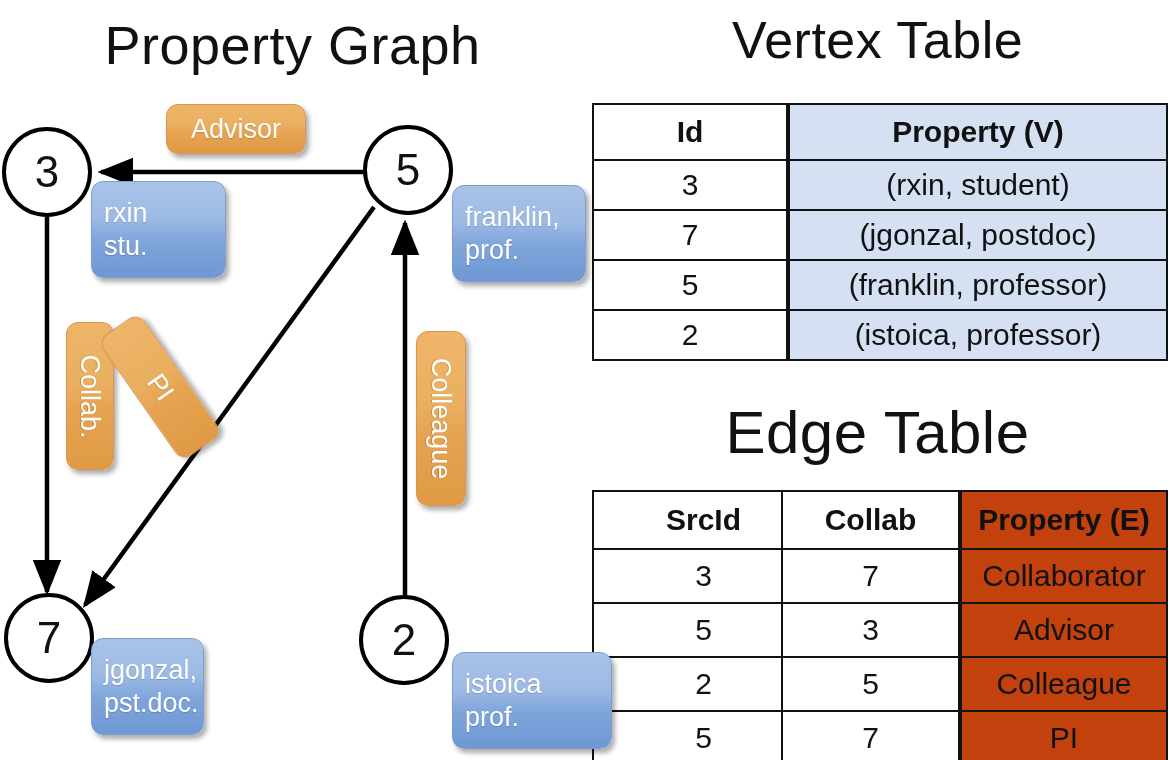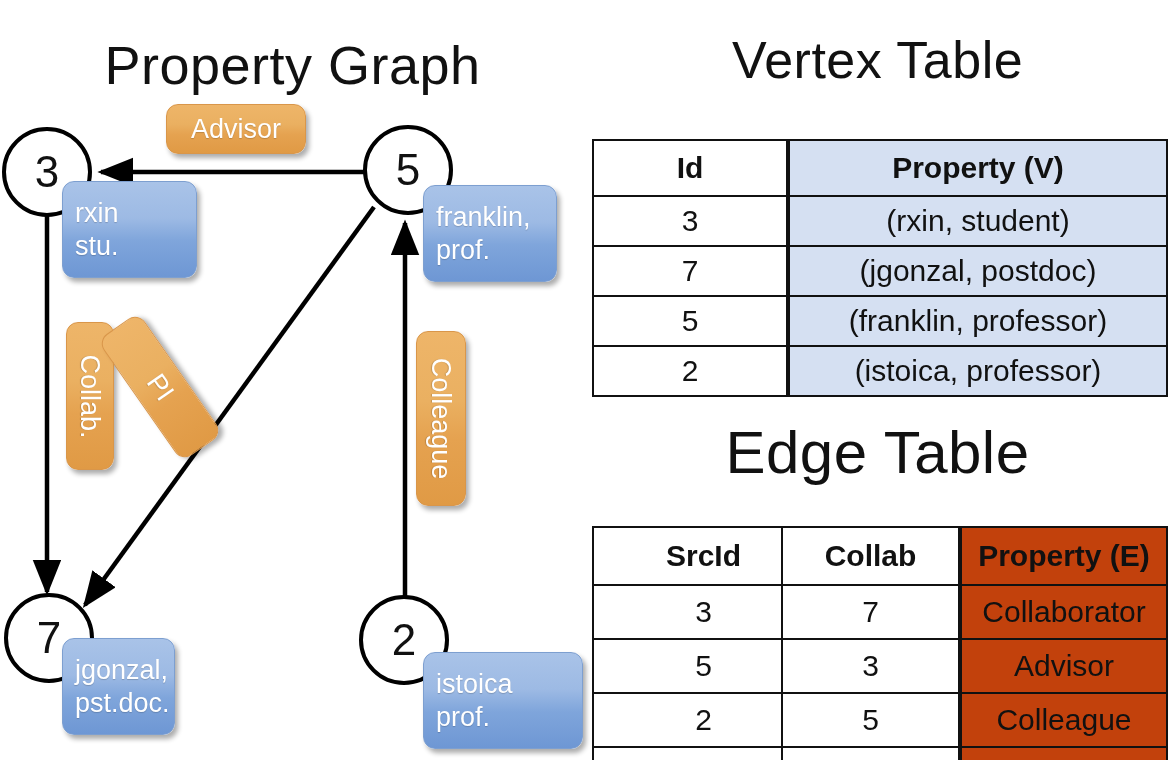--- a/index.html
+++ b/index.html
@@ -6,21 +6,21 @@
   body{
     width:1170px;height:760px;background:#fff;overflow:hidden;
     font-family:"Liberation Sans",sans-serif;color:#000;
   }
   .stage{position:relative;width:1170px;height:760px;}
 
   
   .title{
     position:absolute;font-weight:400;color:#111;
     font-family:"Liberation Sans",sans-serif;
-    white-space:nowrap;letter-spacing:.5px;margin-top:20px;
+    white-space:nowrap;letter-spacing:.5px;
   }
   #title-property-graph{left:0;top:14px;width:585px;text-align:center;font-size:54px;}
   #title-vertex-table{left:585px;top:10px;width:585px;text-align:center;font-size:52px;}
   #title-edge-table{left:585px;top:398px;width:585px;text-align:center;font-size:60px;}
 
   
   .graph{position:absolute;left:0;top:80px;width:585px;height:680px;}
   .graph svg{position:absolute;left:0;top:0;}
 
   .node{
@@ -33,37 +33,38 @@
   .gbox{
     position:absolute;box-sizing:border-box;
     border-radius:12px;color:#fff;
     display:flex;align-items:center;justify-content:center;
     box-shadow:3px 4px 5px rgba(0,0,0,.33);
     z-index:4;
   }
   .gbox.blue{
     background:linear-gradient(180deg,#a9c3e8 0%,#9dbae4 38%,#7fa5db 62%,#6e97d4 100%);
     border:1px solid #7d9fd0;
+    margin-left:29px;
   }
   .gbox.orange{
     background:linear-gradient(180deg,#eeb569 0%,#eab061 40%,#e5a250 62%,#e09a45 100%);
     border:1px solid #d9964a;
   }
   .gbox .txt{
     font-size:27px;line-height:1.22;text-align:left;width:100%;
     padding:0 12px;box-sizing:border-box;
     text-shadow:0 1px 1px rgba(0,0,0,.18);
   }
   .gbox.ctr .txt{text-align:center;}
   .vert .txt{
     transform:rotate(90deg);white-space:nowrap;width:auto;padding:0;
   }
 
   
-  .tbl{position:absolute;border-collapse:collapse;table-layout:fixed;background:#fff;margin-top:36px;}
+  .tbl{position:absolute;border-collapse:collapse;table-layout:fixed;background:#fff;}
   .tbl td,.tbl th{
     border:2px solid #111;font-weight:400;
     font-family:"Liberation Sans",sans-serif;
     text-align:center;color:#111;padding:0;
   }
   .tbl .hdr{font-weight:bold;}
   #vertex-table{left:592px;top:103px;width:576px;}
   #vertex-table td{height:48px;font-size:30px;}
   #vertex-table .c-id{width:192px;background:#fff;}
   #vertex-table .c-prop{background:#d5e0f2;border-left:4px solid #111;}

